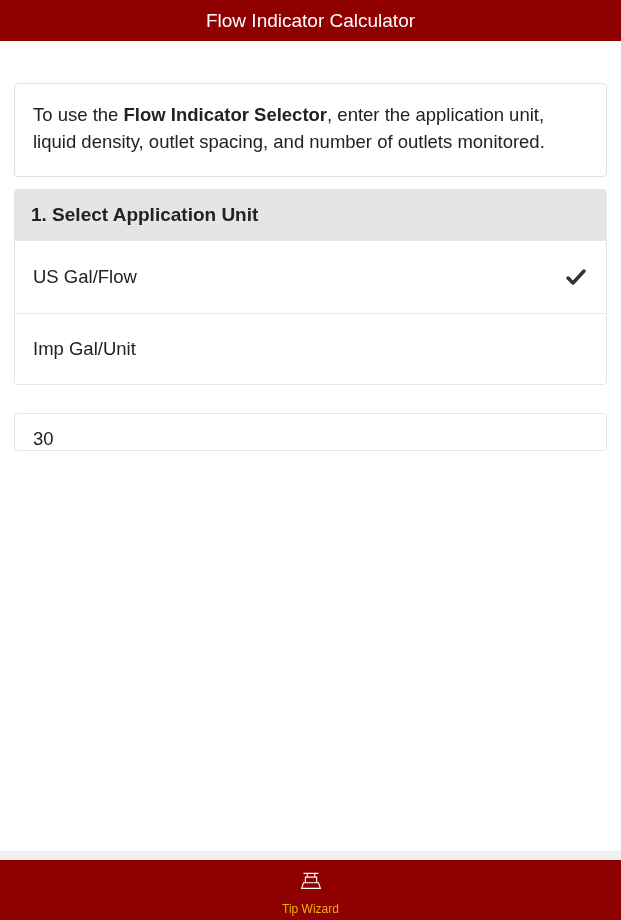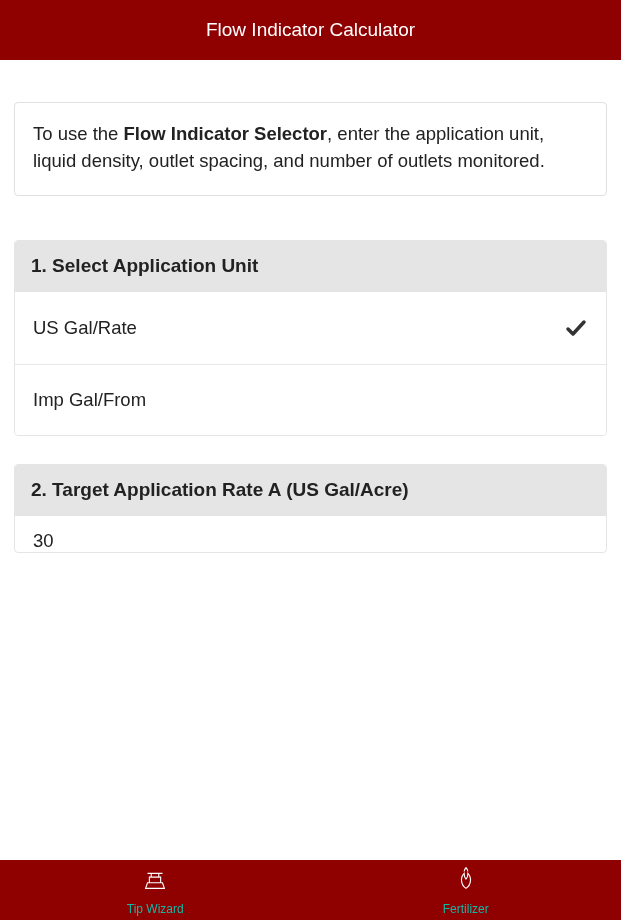--- a/index.html
+++ b/index.html
@@ -11,39 +11,39 @@
       font-family: -apple-system, BlinkMacSystemFont, "Segoe UI", Helvetica, Arial, sans-serif;
       width: 621px;
       height: 920px;
       background: #f0f0f0;
       position: relative;
       overflow: hidden;
     }
     .header {
       background: #8f0000;
       color: #fff;
-      height: 60px;
+      height: 41px;
       display: flex;
       align-items: center;
       justify-content: center;
       font-size: 19px;
       font-weight: 400;
     }
     .content {
       background: #fff;
       padding: 14px;
       height: calc(100% - 50px - 60px);
       overflow-y: auto;
     }
     .instruction-card {
       border: 1px solid #e0e0e0;
       border-radius: 4px;
       padding: 18px 18px 20px 18px;
       margin-top: 28px;
-      margin-bottom: 44px;
+      margin-bottom: 12px;
       font-size: 18.5px;
       line-height: 1.45;
       color: #222;
     }
     .instruction-card .bold {
       font-weight: 700;
     }
     .instruction-card p + p {
       margin-top: 26px;
     }
@@ -95,21 +95,21 @@
       height: 60px;
       background: #8f0000;
       display: flex;
     }
     .nav-item {
       flex: 1;
       display: flex;
       flex-direction: column;
       align-items: center;
       justify-content: center;
-      color: #14b8a6;
+      color: #eab308;
       font-size: 12px;
       cursor: pointer;
       gap: 8px;
     }
     .nav-icon {
       width: 30px;
       height: 30px;
       display: flex;
       align-items: center;
       justify-content: center;
@@ -131,51 +131,42 @@
 
   <div class="instruction-card">
     <p>
       <span>To use the </span><span class="bold">Flow Indicator Selector</span><span>, enter the application unit, liquid density, outlet spacing, and number of outlets monitored.</span>
     </p>
   </div>
 
   <div class="section">
     <div class="section-header">1. Select Application Unit</div>
     <div class="list-item">
-      <span>US Gal/Rate</span>
+      <span>US Gal/Flow</span>
       <span class="check-icon">
         <svg viewBox="0 0 24 24">
             <path d="M4 13 L9 18 L20 6" stroke="#333" stroke-width="3.5" fill="none" stroke-linecap="round" stroke-linejoin="round"></path>
           </svg>
       </span>
     </div>
     <div class="list-item">
-      <span>Imp Gal/From</span>
+      <span>Imp Gal/Unit</span>
     </div>
   </div>
 
   <div class="section">
-    <div class="section-header">2. Target Application Rate A (US Gal/Acre)</div>
     <div class="input-row">
       <span>30</span>
     </div>
   </div>
 
 </div>
 
 <div class="bottom-nav">
   <div class="nav-item">
     <div class="nav-icon">
       <svg viewBox="0 0 32 32">
         <path d="M6 26 L26 26 L24 20 L8 20 Z M10 20 L10 14 L22 14 L22 20 M12 14 L12 10 L20 10 L20 14 M8 10 L24 10"></path>
       </svg>
     </div>
     <span>Tip Wizard</span>
   </div>
-  <div class="nav-item">
-    <div class="nav-icon">
-      <svg viewBox="0 0 32 32">
-        <path d="M16 26 C10 22 10 14 14 10 C14 14 16 16 16 16 C16 16 18 14 18 10 C22 14 22 22 16 26 Z M14 8 C14 6 16 4 16 4 C16 4 18 6 18 8"></path>
-      </svg>
-    </div>
-    <span>Fertilizer</span>
-  </div>
 </div>
 
 </body></html>

